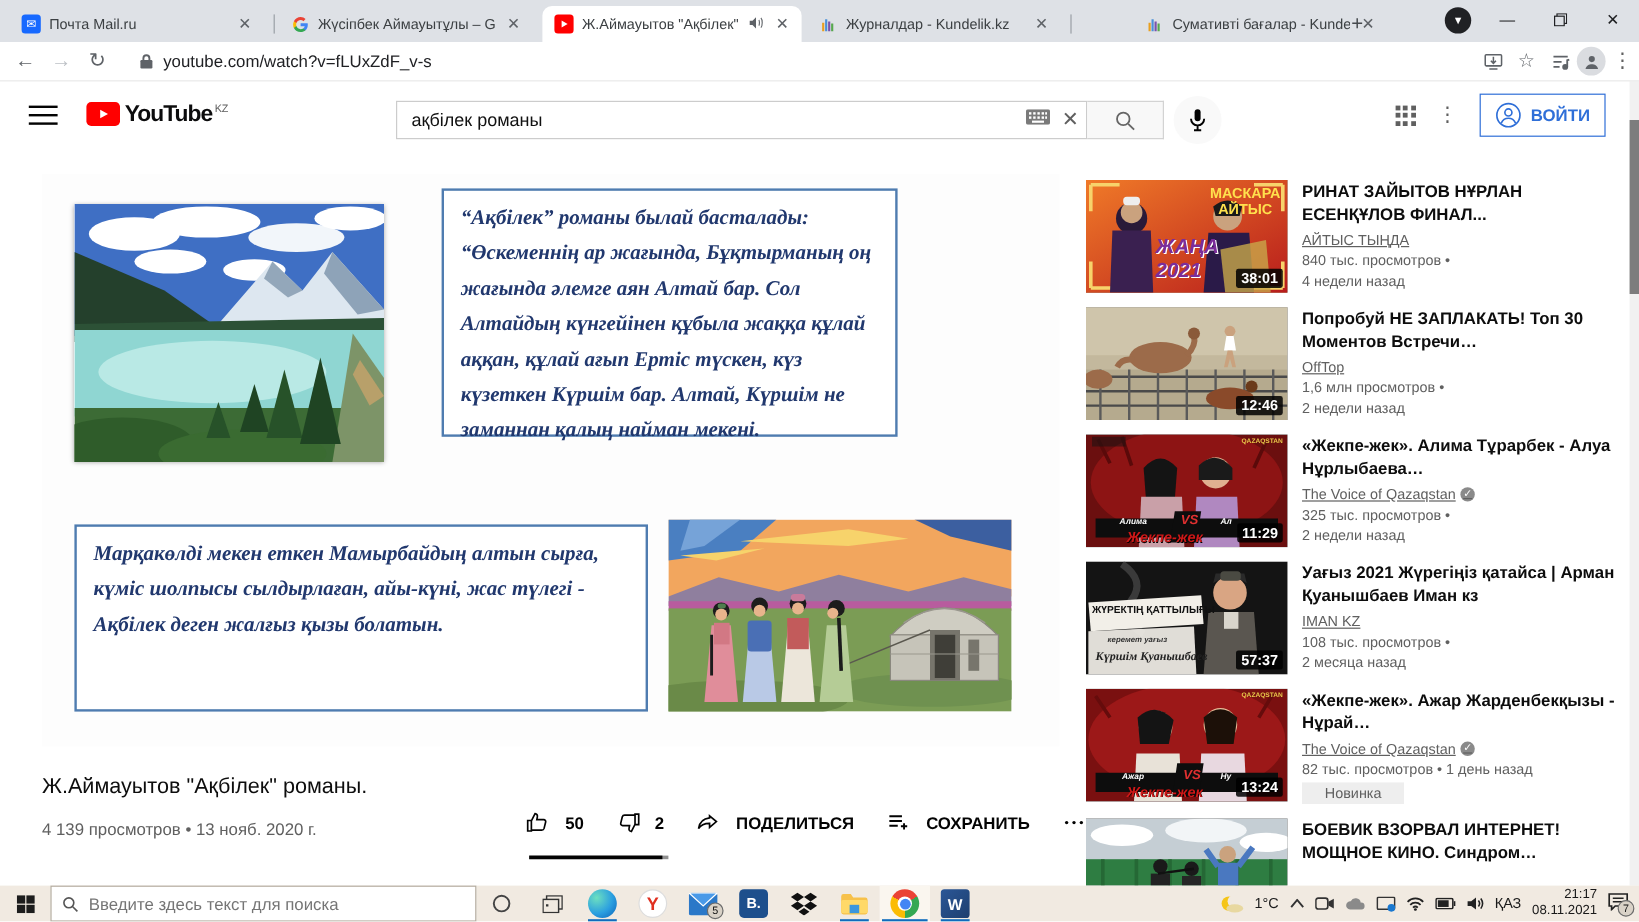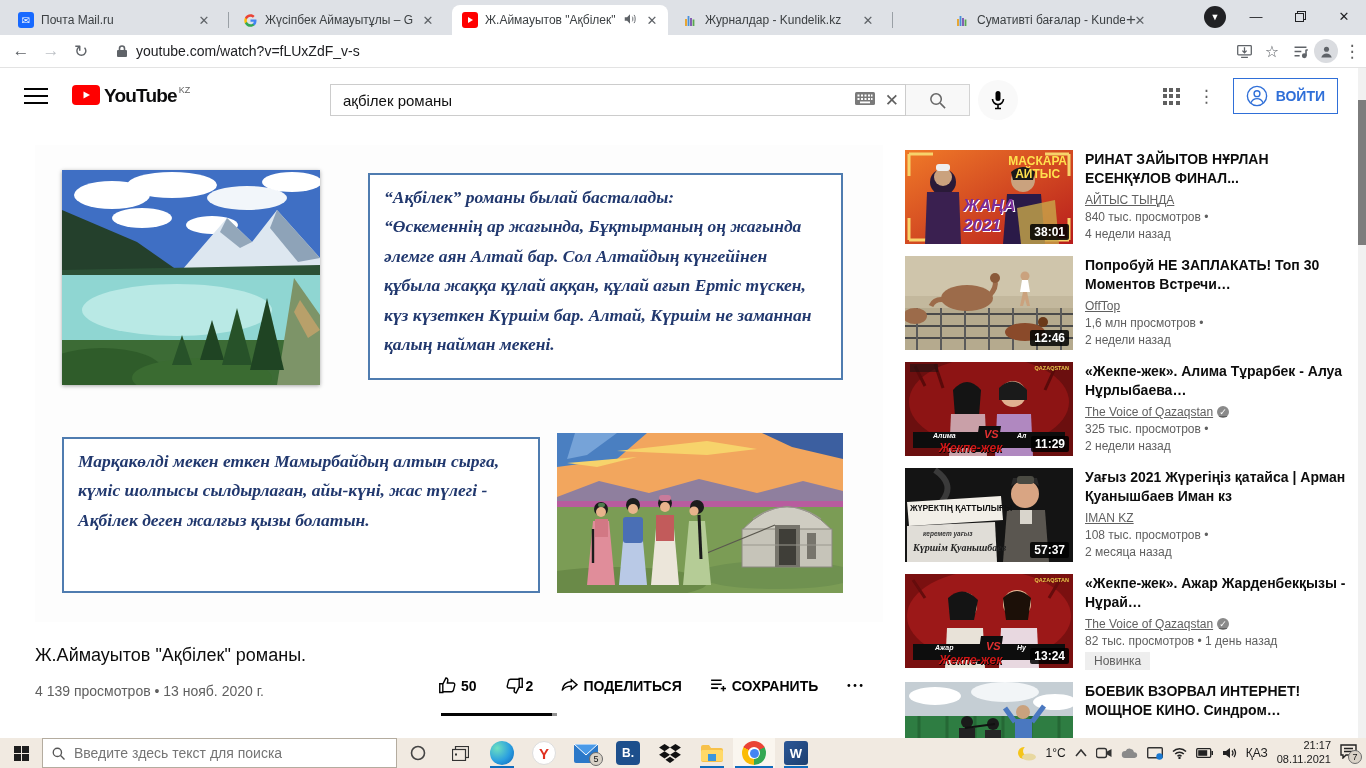--- a/index.html
+++ b/index.html
@@ -45,43 +45,43 @@
   #apps-grid { display:grid; grid-template-columns:repeat(3,4px); grid-gap:2.5px; }
   #apps-grid i { width:4px; height:4px; background:#606060; }
   .kebab { color:#606060; font-size:17px; letter-spacing:0; }
   #signin-btn { display:flex; align-items:center; gap:8px; border:1px solid #2f6fd8; color:#2f6fd8; padding:6px 12px; font-size:14px; font-weight:bold; background:#fff; }
 
   
   #page { position:absolute; left:0; top:124px; width:1358px; height:614px; background:#fff; overflow:hidden; }
   #player { position:absolute; left:35px; top:21px; width:848px; height:477px; background:#fdfdfd; }
   #photo { position:absolute; left:27px; top:25px; width:258px; height:215px; box-shadow:0 1px 4px rgba(0,0,0,.35); }
   .slide-box { position:absolute; background:#fff; border:2px solid #4f7cb0; padding:8px 14px; color:#21386e; font-family:"Liberation Serif","DejaVu Serif",serif; font-style:italic; font-weight:bold; font-size:17.5px; line-height:1.68; }
-  #box1 { left:333px; top:28px; width:475px; height:207px; }
+  #box1 { left:333px; top:12px; width:380px; height:207px; }
   #box2 { left:27px; top:292px; width:478px; height:156px; }
   #illus { position:absolute; left:522px; top:288px; width:286px; height:160px; }
 
   #video-title { position:absolute; left:35px; top:521px; font-size:18px; color:#0d0d0d; }
   #video-stats { position:absolute; left:35px; top:559px; font-size:14px; color:#606060; }
   #actions { position:absolute; left:438px; top:551px; width:446px; display:flex; align-items:center; color:#030303; }
-  .act { display:flex; align-items:center; gap:2px; font-size:14px; font-weight:bold; margin-right:26px; white-space:nowrap; }
+  .act { display:flex; align-items:center; gap:12px; font-size:14px; font-weight:bold; margin-right:26px; white-space:nowrap; }
   .act svg { flex:none; }
   #sentiment { position:absolute; left:441px; top:589px; width:116px; height:2.5px; background:#909090; }
   #sentiment i { display:block; height:100%; width:96%; background:#030303; }
 
   
   #sidebar { position:absolute; left:905px; top:26px; width:453px; }
   .sv { position:relative; display:flex; margin-bottom:12px; }
   .thumb { position:relative; width:168px; height:94px; flex:none; overflow:hidden; background:#888; }
   .dur { position:absolute; right:4px; bottom:4px; background:rgba(0,0,0,.85); color:#fff; font-size:12px; font-weight:bold; padding:1px 4px; border-radius:2px; }
   .sv-meta { padding-left:12px; width:275px; }
   .sv-title { font-size:14px; font-weight:bold; color:#0d0d0d; line-height:1.35; max-height:38px; overflow:hidden; }
   .sv-ch { font-size:12px; color:#606060; margin-top:5px; display:flex; align-items:center; gap:4px;text-decoration:underline; }
   .sv-line { font-size:12px; color:#606060; margin-top:3px; }
   .verified { width:12px; height:12px; border-radius:50%; background:#8a8a8a; color:#fff; font-size:9px; display:inline-flex; align-items:center; justify-content:center; }
-  .badge-new { display:inline-block; background:#eee; color:#606060; font-size:12px; padding:2px 9px; margin-top:4px; }
+  .badge-new { display:inline-block; background:#eee; color:#606060; font-size:12px; padding:2px 19px; margin-top:4px; }
   .tt { position:absolute; font-weight:bold; white-space:nowrap; }
   
 
   
   #scrollbar { position:absolute; right:0; top:68px; width:8px; height:670px; background:#f1f1f1; }
   #scroll-thumb { position:absolute; right:0; top:32px; width:8px; height:145px; background:#7d7d7d; }
 
   
   #taskbar { position:absolute; left:0; top:738px; width:1366px; height:30px; background:#f1eae1; display:flex; align-items:center; }
   #start-btn { width:42px; height:30px; display:flex; align-items:center; justify-content:center; }

